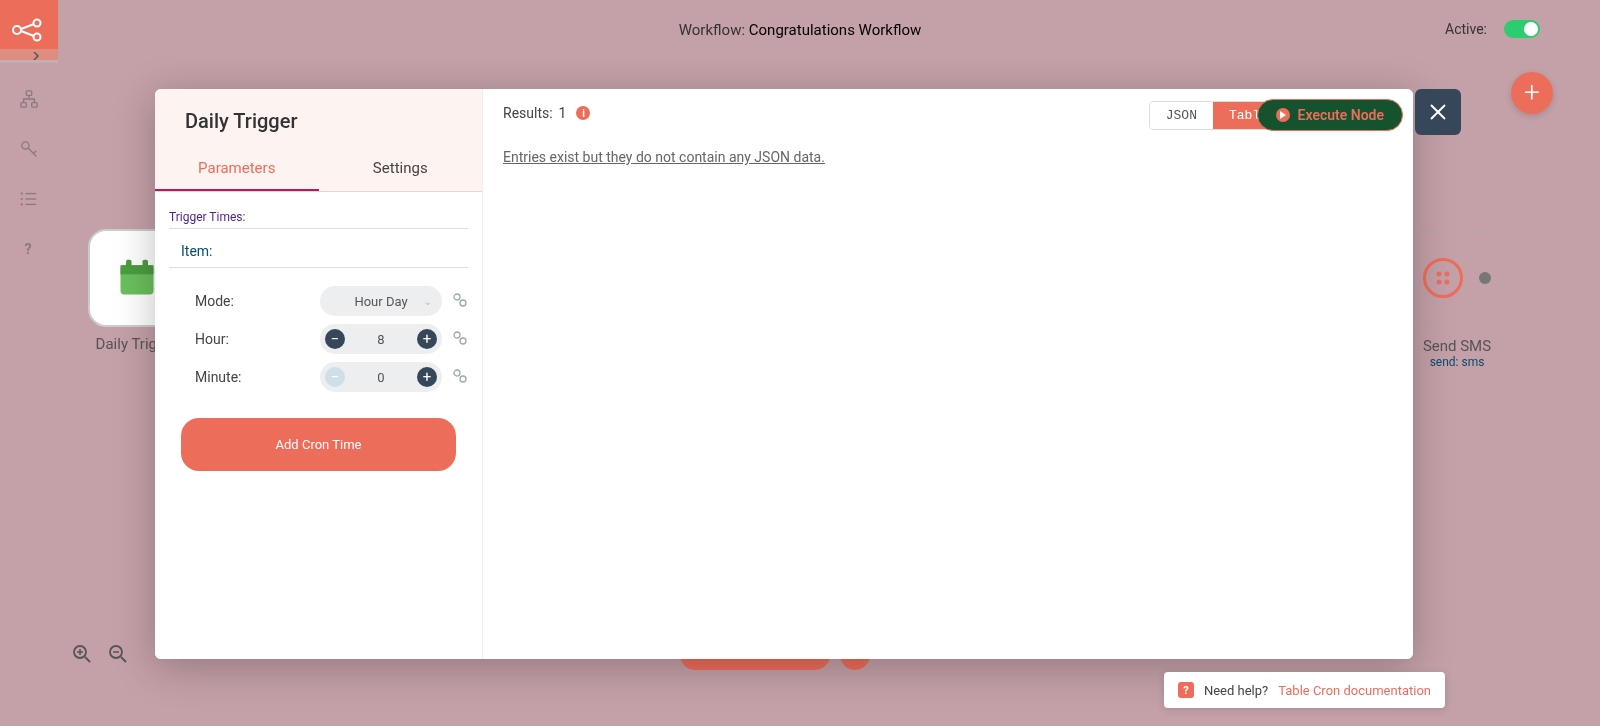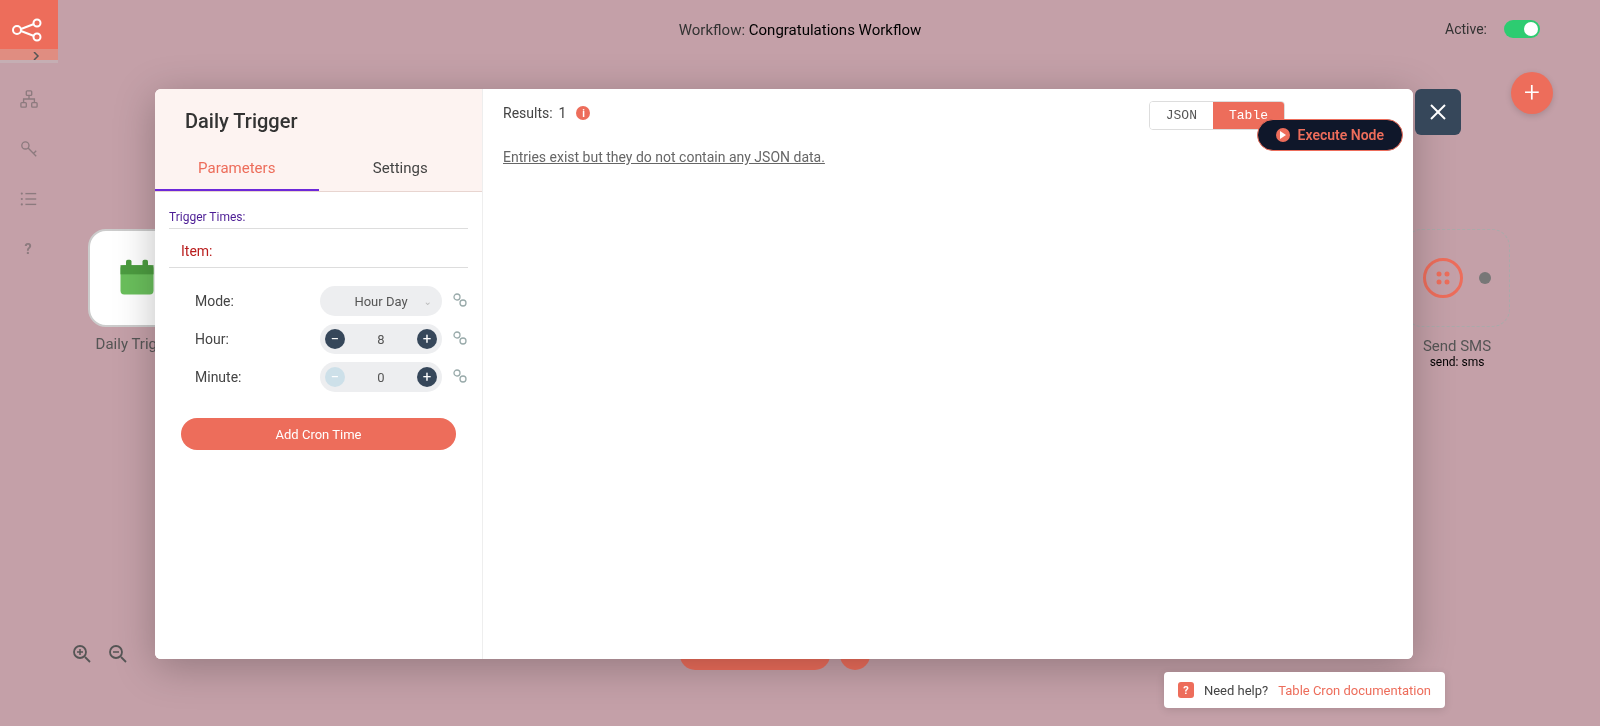--- a/index.html
+++ b/index.html
@@ -26,58 +26,58 @@
 
 
 .canvas-node { position: absolute; z-index: 1; }
 .node-left { left: 88px; top: 229px; }
 .node-box { width: 98px; height: 98px; background: #fff; border-radius: 18px; border: 2px solid #ccc; display: flex; align-items: center; justify-content: center; }
 .node-label { text-align: center; margin-top: 8px; color: #555; font-size: 15px; }
 .node-right { right: 90px; top: 229px; text-align: center; }
 .node-circle { width: 40px; height: 40px; border: 3px solid #ed6d5b; border-radius: 50%; display: inline-flex; align-items: center; justify-content: center; vertical-align: middle; }
 .node-dot-sm { width: 12px; height: 12px; background: #777; border-radius: 50%; display: inline-block; vertical-align: middle; margin-left: 12px; }
 .node-dashed { border: 1px dashed #aaa; border-radius: 18px; padding: 28px 18px; display: inline-block; }
-.node-sub { font-size: 12px; color: #000000; }
+.node-sub { font-size: 12px; color: #0c4a6e; }
 
 
 .zoom-controls { position: absolute; left: 72px; bottom: 58px; display: flex; gap: 16px; z-index: 1; }
 .zoom-btn { color: #555; cursor: pointer; }
 
 
 .modal { position: absolute; left: 155px; top: 89px; width: 1258px; height: 570px; background: #fff; border-radius: 6px; box-shadow: 0 8px 40px rgba(0,0,0,0.25); display: flex; z-index: 10; overflow: hidden; }
 .modal-left { width: 328px; background: #fdf3f1; border-right: 1px solid #eee; display: flex; flex-direction: column; }
 .modal-title { padding: 20px 30px 14px; font-size: 20px; font-weight: 500; color: #333; }
 .modal-tabs { display: flex; border-bottom: 1px solid #e8d5d0; }
 .modal-tab { flex: 1; padding: 12px 0; text-align: center; font-size: 15px; cursor: pointer; color: #444; }
-.modal-tab.active { color: #ed6d5b; border-bottom: 2px solid #6d28d9; }
+.modal-tab.active { color: #ed6d5b; border-bottom: 2px solid #be185d; }
 .modal-body { background: #fff; flex: 1; padding: 18px 14px; overflow-y: auto; }
 .section-label { font-size: 12px; color: #4c1d95; padding-bottom: 4px; border-bottom: 1px solid #ddd; margin-bottom: 14px; }
-.item-label { font-size: 14px; color: #b91c1c; padding: 0 0 8px 12px; border-bottom: 1px solid #ddd; margin-bottom: 14px; }
+.item-label { font-size: 14px; color: #0c4a6e; padding: 0 0 8px 12px; border-bottom: 1px solid #ddd; margin-bottom: 14px; }
 .param-row { display: flex; align-items: center; padding: 4px 0 4px 26px; font-size: 14px; color: #444; }
 .param-row .label { width: 80px; }
 .param-row .control { flex: 1; display: flex; justify-content: flex-end; align-items: center; gap: 10px; }
 .select-box { width: 122px; height: 30px; background: #edeef0; border-radius: 15px; display: flex; align-items: center; justify-content: center; font-size: 13px; color: #555; position: relative; cursor: pointer; }
 .select-box .chev { position: absolute; right: 10px; color: #bbb; font-size: 10px; }
 .spinner { width: 122px; height: 30px; background: #edeef0; border-radius: 15px; display: flex; align-items: center; position: relative; }
 .spin-btn { width: 20px; height: 20px; border-radius: 50%; display: flex; align-items: center; justify-content: center; color: #fff; font-size: 15px; cursor: pointer; line-height: 1; }
 .spin-minus { background: #36475a; margin-left: 5px; }
 .spin-minus.disabled { background: #cde0e9; cursor: default; }
 .spin-plus { background: #36475a; margin-right: 5px; }
 .spin-val { flex: 1; text-align: center; font-size: 13px; color: #555; }
 .gear-icon { color: #9aa; cursor: pointer; }
-.add-cron-btn { margin: 22px 12px 0; height: 32px; background: #ed6d5b; color: #fff; border-radius: 18px; border: none; font-size: 13px; cursor: pointer; width: calc(100% - 24px); }
+.add-cron-btn { margin: 22px 12px 0; height: 53px; background: #ed6d5b; color: #fff; border-radius: 18px; border: none; font-size: 13px; cursor: pointer; width: calc(100% - 24px); }
 
 .modal-right { flex: 1; padding: 16px 20px; position: relative; background: #fff; }
 .results-row { display: flex; align-items: center; font-size: 14px; color: #444; }
 .results-row .count { margin-left: 6px; }
 .info-icon { width: 14px; height: 14px; background: #ed6d5b; border-radius: 50%; color: #fff; display: inline-flex; align-items: center; justify-content: center; font-size: 10px; font-weight: bold; margin-left: 10px; }
 .view-toggle { position: absolute; right: 128px; top: 12px; display: flex; border: 1px solid #ddd; border-radius: 4px; overflow: hidden; }
 .view-btn { padding: 6px 16px; font-size: 13px; cursor: pointer; background: #fff; color: #555; font-family: Liberation Mono, monospace; }
 .view-btn.active { background: #ed6d5b; color: #fff; }
-.execute-btn { position: absolute; right: 10px; top: 10px; padding: 7px 18px; border: 1px solid #ed6d5b; color: #ed6d5b; background: #0f172a; border-radius: 16px; font-size: 14px; font-weight: 600; cursor: pointer; display: flex; align-items: center; gap: 8px; margin-top: 20px; }
+.execute-btn { position: absolute; right: 10px; top: 10px; padding: 7px 18px; border: 1px solid #ed6d5b; color: #ed6d5b; background: #14532d; border-radius: 16px; font-size: 14px; font-weight: 600; cursor: pointer; display: flex; align-items: center; gap: 8px; }
 .execute-btn .play { width: 14px; height: 14px; background: #ed6d5b; border-radius: 50%; display: inline-flex; align-items: center; justify-content: center; }
 .no-data { margin-top: 28px; font-size: 14px; color: #666; text-decoration: underline; }
 
 .close-btn { position: absolute; left: 1415px; top: 89px; width: 46px; height: 46px; background: #36475a; border-radius: 6px; display: flex; align-items: center; justify-content: center; cursor: pointer; z-index: 11; }
 .close-btn svg { stroke: #fff; }
 
 
 .help-box { position: absolute; right: 155px; bottom: 18px; background: #fff; border-radius: 4px; padding: 10px 14px; font-size: 13px; color: #444; display: flex; align-items: center; gap: 10px; box-shadow: 0 2px 8px rgba(0,0,0,0.12); z-index: 12; }
 .help-box .q { width: 16px; height: 16px; background: #ed6d5b; color: #fff; border-radius: 3px; display: flex; align-items: center; justify-content: center; font-size: 11px; font-weight: bold; }
 .help-box a { color: #ed6d5b; text-decoration: none; }

